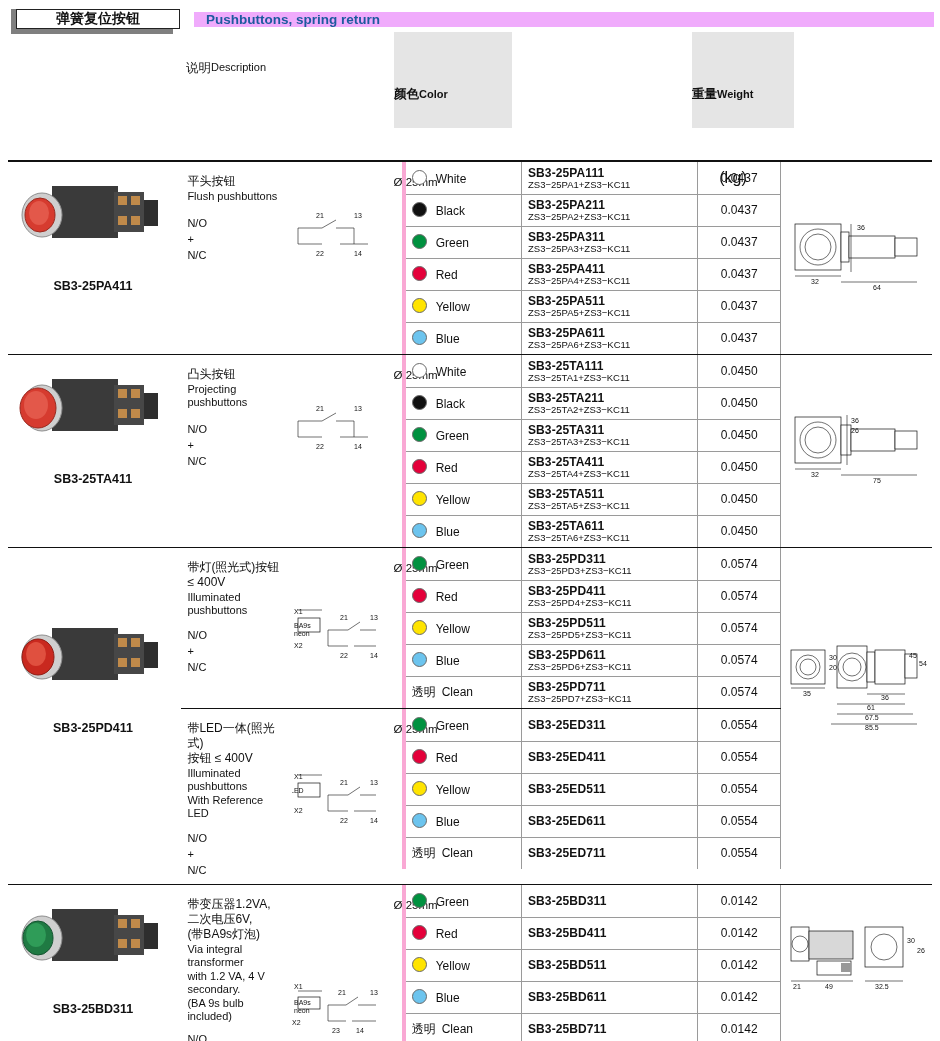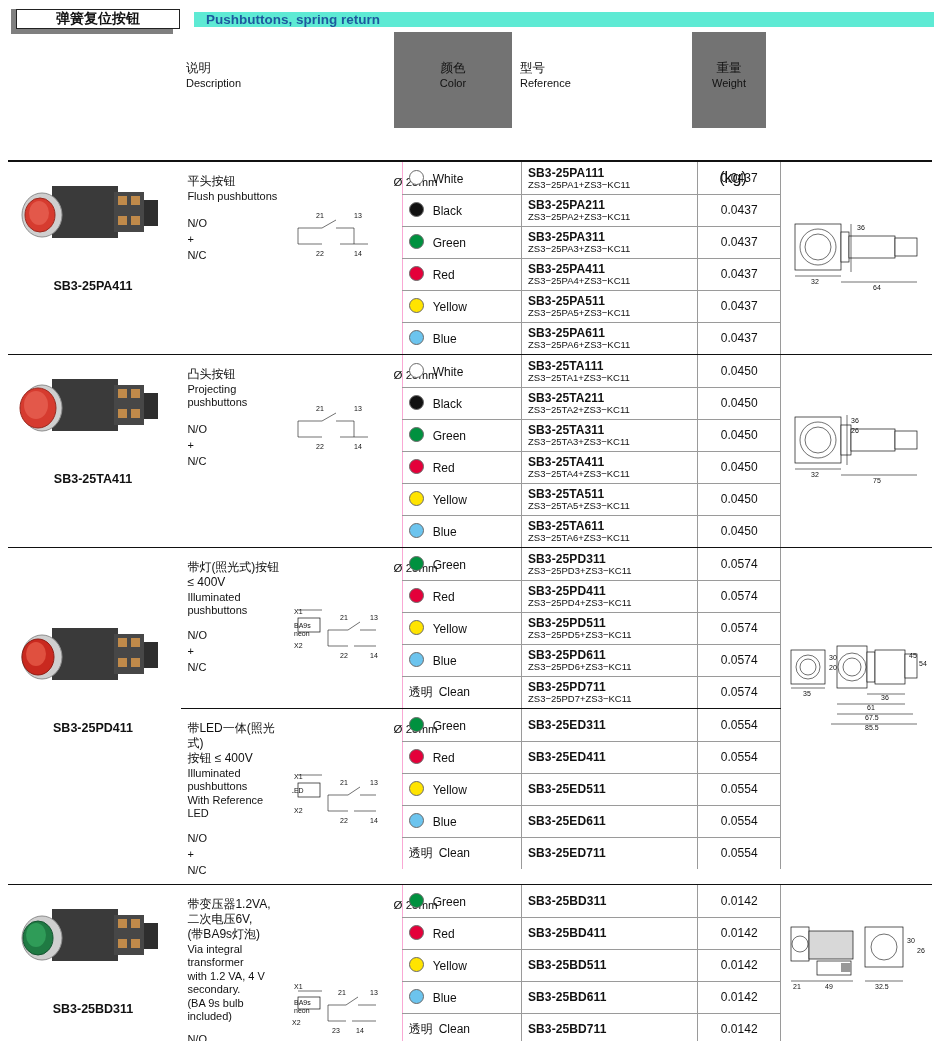--- a/index.html
+++ b/index.html
@@ -22,44 +22,44 @@
     display:flex;align-items:center;justify-content:center;
     font-size:14px;font-weight:bold;color:#111;
     background:#fff;
   }
   .header-cn-shadow{
     position:absolute;left:11px;top:9px;width:162px;height:25px;
     background:#7f7f7f;z-index:-1;
   }
   .header-en{
     flex:1;margin-left:14px;margin-right:6px;
-    background:#5eead4;
+    background:#f0abfc;
     display:flex;align-items:center;
     padding-left:12px;
     font-size:13.5px;font-weight:bold;color:#1d5a9e;
   }
   .rule{
     height:2px;background:#111;margin:6px 8px 0 8px;
   }
   
   .colhead{
     position:relative;height:96px;margin:0 8px;
   }
   .colhead .cell{
     position:absolute;top:0;height:96px;
-    display:flex;flex-direction:column;justify-content:flex-start;
+    display:flex;flex-direction:row;justify-content:flex-start;
     padding-top:28px;box-sizing:border-box;
   }
   .colhead .cn{font-size:12.5px;color:#111;line-height:16px;}
   .colhead .en{font-size:11px;color:#111;line-height:15px;}
-  .shade{background:#737373;}
+  .shade{background:#e5e5e5;font-weight:bold;}
   .ch-desc{left:178px;width:200px;}
   .ch-color{left:386px;width:118px;align-items:center;text-align:center;}
   .ch-ref{left:512px;width:168px;}
-  .ch-weight{left:684px;width:74px;align-items:center;text-align:center;}
+  .ch-weight{left:684px;width:102px;align-items:center;text-align:center;}
   .ch-dim{left:776px;width:148px;align-items:center;text-align:center;}
   .kg-row{
     position:absolute;left:8px;right:8px;top:0;height:28px;
   }
   .kg-label{
     position:absolute;left:684px;width:82px;text-align:center;
     font-size:16px;line-height:28px;color:#111;margin-top:36px;
   }
 
   
@@ -97,21 +97,21 @@
   .dia{font-size:11.5px;padding-top:14px;white-space:nowrap;}
 
   
   table.inner{border-collapse:collapse;width:100%;table-layout:fixed;}
   table.inner td{
     border-bottom:1px solid #9a9a9a;
     height:32px;box-sizing:border-box;padding:0 6px;
     font-size:12px;vertical-align:middle;
   }
   table.inner tr:last-child td{border-bottom:none;}
-  td.colorcell{border-left:1px solid #f9a8d4;border-right:1px solid #9a9a9a;}
+  td.colorcell{border-left:4px solid #f9a8d4;border-right:1px solid #9a9a9a;}
   td.wtcell{border-left:1px solid #9a9a9a;border-right:1px solid #9a9a9a;text-align:center;font-size:11.5px;}
   td.refcell{padding-left:8px;}
   .swatch{
     display:inline-block;width:13px;height:13px;border-radius:50%;
     border:1px solid #6a6a6a;vertical-align:-2px;margin-right:9px;
   }
   .cname{font-size:12px;}
   .ref-main{font-size:12px;font-weight:bold;letter-spacing:.1px;}
   .ref-sub{font-size:9.5px;color:#111;margin-top:-1px;}
 
@@ -132,24 +132,20 @@
 </div>
 
 <div class="colhead">
   <div class="cell ch-desc">
     <div class="cn">说明</div>
     <div class="en">Description</div>
   </div>
   <div class="cell ch-color shade">
     <div class="cn">颜色</div>
     <div class="en">Color</div>
-  </div>
-  <div class="cell ch-ref">
-    <div class="cn">型号</div>
-    <div class="en">Reference</div>
   </div>
   <div class="cell ch-weight shade">
     <div class="cn">重量</div>
     <div class="en">Weight</div>
   </div>
 </div>
 
 <div class="kg-row" style="position:relative;height:26px;">
   <div class="kg-label">(kg)</div>
 </div>

